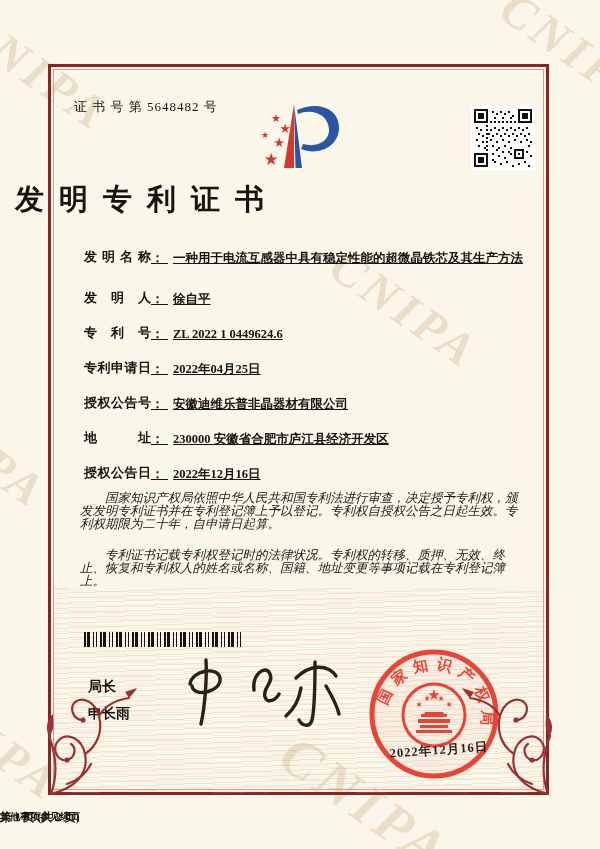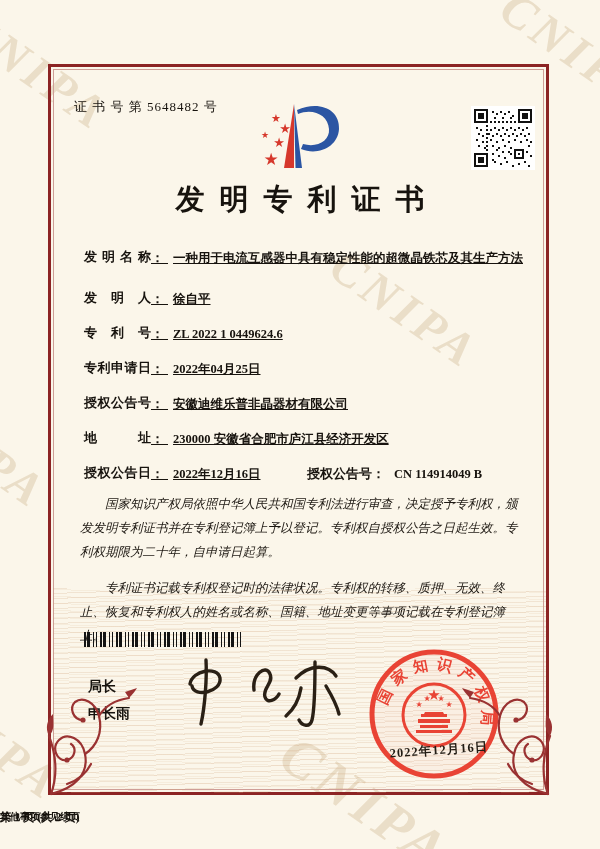--- a/index.html
+++ b/index.html
@@ -27,39 +27,39 @@
     position:absolute; left:53px; top:588px; width:493px; height:205px;
     background:
       repeating-linear-gradient(178deg, rgba(203,158,118,0.25) 0 1px, rgba(203,158,118,0) 1px 5px),
       repeating-linear-gradient(2deg, rgba(214,170,125,0.15) 0 1px, rgba(214,170,125,0) 1px 7px);
     opacity:.85;
   }
   .cert-no { position:absolute; left:74px; top:98px; font-size:13px; font-weight:normal; letter-spacing:1px; }
   .logo { position:absolute; left:250px; top:98px; width:100px; height:80px; }
   .qr { position:absolute; left:471px; top:106px; width:64px; height:64px; background:#fff; padding:3px; box-sizing:border-box; }
   .title {
-    position:absolute; left:0; top:180px; width:100%; text-align:center;
+    position:absolute; left:0; top:180px; width:100%; 
     font-size:29px; font-weight:bold; letter-spacing:15px; text-indent:15px;
   }
   .fields { position:absolute; left:84px; top:248px; width:445px; }
   .frow { position:relative; height:14px; margin-bottom:21px; white-space:nowrap;text-decoration:underline; }
   .frow.gap-lg { margin-bottom:27px; }
   .flabel {
     display:inline-block; width:67px; font-size:13px; font-weight:bold;
     text-align:justify; text-align-last:justify; vertical-align:top;
   }
   .fcolon { font-size:13px; font-weight:bold; }
   .fvalue { font-size:12.5px; font-weight:bold; margin-left:5px; }
   .pair2 { position:absolute; left:223px; top:0; }
   .body-text { position:absolute; left:80px; top:492px; width:448px; }
   .body-text p {
-    margin:0; text-indent:2em; font-size:12.5px; line-height:24px;
+    margin:0; text-indent:2em; font-size:12.5px; line-height:13px;
     font-style:italic; color:#1d1812;
   }
-  .body-text p + p { margin-top:12px; }
+  .body-text p + p { margin-top:19px;font-family:Liberation Mono, monospace; }
   .barcode {
     position:absolute; left:84px; top:632px; width:158px; height:15px;
     background:repeating-linear-gradient(90deg,
       #141414 0 2px, transparent 2px 3px,
       #141414 3px 6px, transparent 6px 9px,
       #141414 9px 10px, transparent 10px 12px,
       #141414 12px 13px, transparent 13px 16px);
   }
   .director-title { position:absolute; left:88px; top:678px; font-size:14px; font-weight:bold; }
   .director-name  { position:absolute; left:88px; top:705px; font-size:14px; font-weight:bold; }
@@ -178,24 +178,20 @@
       <span class="flabel">授权公告号</span><span class="fcolon">：</span>
       <span class="fvalue">安徽迪维乐普非晶器材有限公司</span>
     </div>
     <div class="frow">
       <span class="flabel">地址</span><span class="fcolon">：</span>
       <span class="fvalue">230000 安徽省合肥市庐江县经济开发区</span>
     </div>
     <div class="frow">
       <span class="flabel">授权公告日</span><span class="fcolon">：</span>
       <span class="fvalue">2022年12月16日</span>
-      <span class="pair2">
-        <span class="fcolon" style="font-size:13px; font-weight:bold;">授权公告号</span><span class="fcolon">：</span>
-        <span class="fvalue">CN 114914049 B</span>
-      </span>
     </div>
   </div>
 
   <div class="body-text">
     <p>国家知识产权局依照中华人民共和国专利法进行审查，决定授予专利权，颁发发明专利证书并在专利登记簿上予以登记。专利权自授权公告之日起生效。专利权期限为二十年，自申请日起算。</p>
     <p>专利证书记载专利权登记时的法律状况。专利权的转移、质押、无效、终止、恢复和专利权人的姓名或名称、国籍、地址变更等事项记载在专利登记簿上。</p>
   </div>
 
   <div class="barcode"></div>
 

